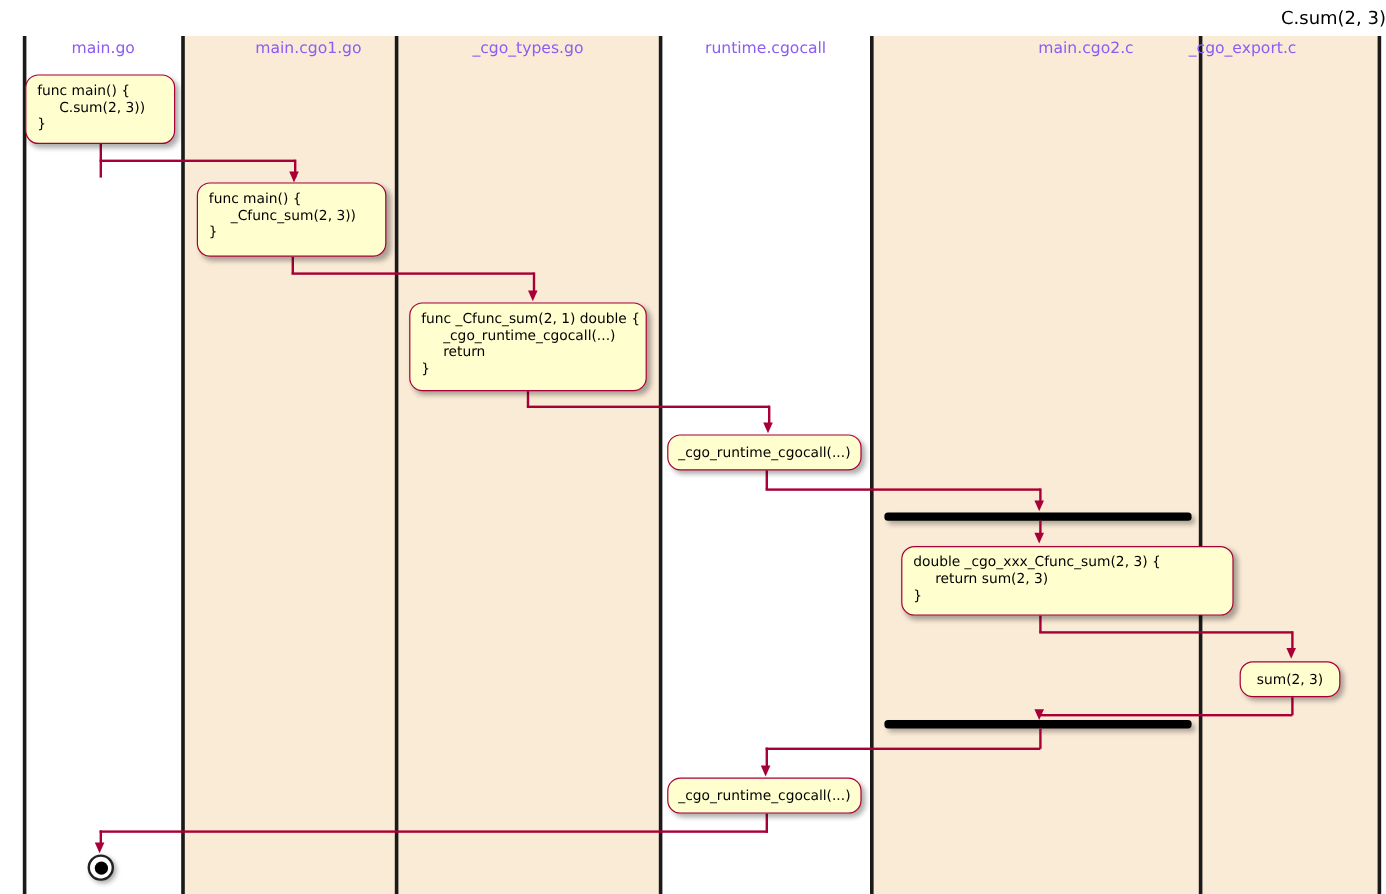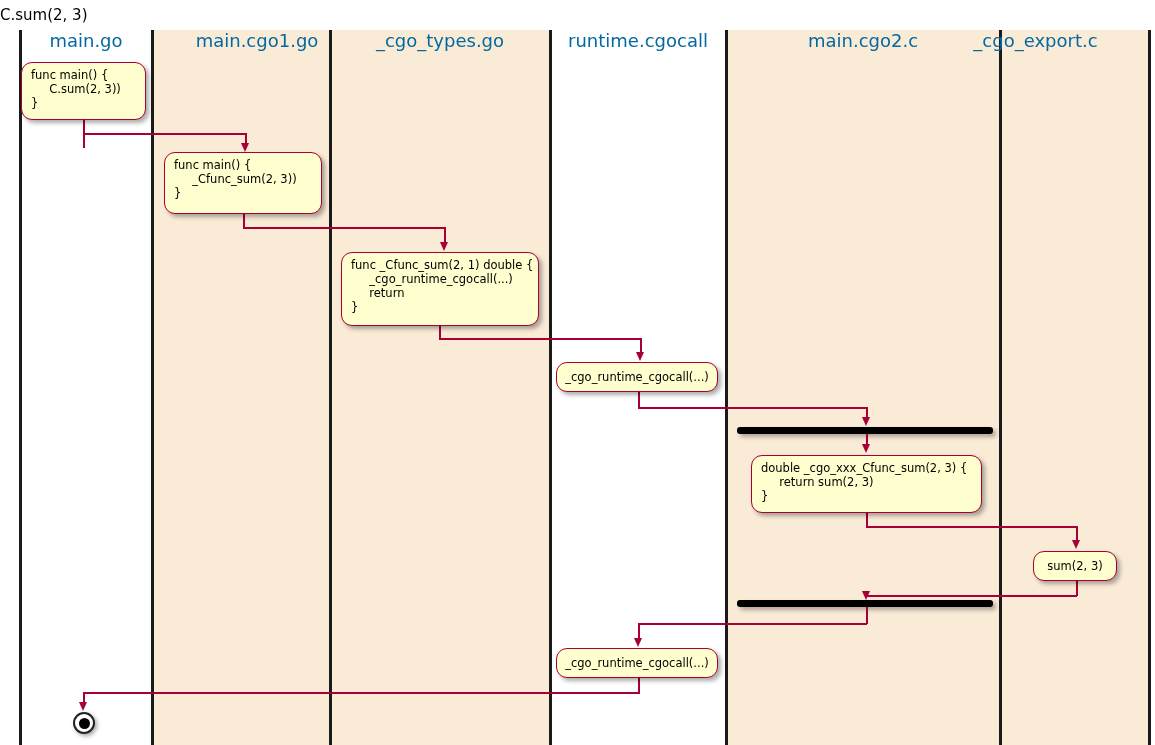--- a/index.html
+++ b/index.html
@@ -16,21 +16,21 @@
     height: 745px;
     background: #ffffff;
     overflow: hidden;
   }
   
   .diagram-title {
     position: absolute;
     left: 0;
     top: 6px;
     width: 1155px;
-    text-align: left;
+    text-align: right;
     font-size: 15px;
     color: #000000;
     white-space: pre;
   }
   
   .lane {
     position: absolute;
     top: 30px;
     height: 715px;
   }
@@ -41,22 +41,22 @@
     position: absolute;
     top: 30px;
     height: 715px;
     width: 3px;
     background: #1a1a1a;
   }
   .lane-title {
     position: absolute;
     top: 31px;
     text-align: center;
-    font-size: 18px;
-    color: #0369a1;
+    font-size: 13px;
+    color: #8b5cf6;
     white-space: pre;
     line-height: 20px;
   }
 
   
   .act {
     position: absolute;
     background: #FEFECE;
     border: 1.5px solid #A80036;
     border-radius: 11px;
@@ -142,21 +142,21 @@
   <div class="lane-divider" style="left:329px;"></div>
   <div class="lane-divider" style="left:549px;"></div>
   <div class="lane-divider" style="left:725px;"></div>
   <div class="lane-divider" style="left:999px;"></div>
   <div class="lane-divider" style="left:1148px;"></div>
 
   <div class="lane-title" style="left:20px;   width:132px;">main.go</div>
   <div class="lane-title" style="left:168px;  width:178px;">main.cgo1.go</div>
   <div class="lane-title" style="left:550px;  width:176px;">runtime.cgocall</div>
   <div class="lane-title" style="left:330px;  width:220px;">_cgo_types.go</div>
-  <div class="lane-title" style="left:726px;  width:274px;">main.cgo2.c</div>
+  <div class="lane-title" style="left:768px;  width:274px;">main.cgo2.c</div>
   <div class="lane-title" style="left:961px; width:149px;">_cgo_export.c</div>
 
   <div class="seg seg-v" style="left:83px;  top:120px; height:28px;"></div>
   <div class="seg seg-h" style="left:83px;  top:133px; width:163px;"></div>
   <div class="seg seg-v" style="left:245px; top:133px; height:15px;"></div>
   <div class="arrow-down" style="left:241px; top:143px;"></div>
 
   <div class="seg seg-v" style="left:243px; top:214px; height:14px;"></div>
   <div class="seg seg-h" style="left:243px; top:227px; width:202px;"></div>
   <div class="seg seg-v" style="left:444px; top:227px; height:16px;"></div>
@@ -206,21 +206,21 @@
      _Cfunc_sum(2, 3))
 }</div>
 
   <div class="act" style="left:341px;  top:252px; width:198px; height:74px;">func _Cfunc_sum(2, 1) double {
      _cgo_runtime_cgocall(...)
      return
 }</div>
 
   <div class="act center" style="left:556px;  top:362px; width:162px; height:30px;">_cgo_runtime_cgocall(...)</div>
 
-  <div class="act" style="left:751px;  top:455px; width:231px; height:58px;">double _cgo_xxx_Cfunc_sum(2, 3) {
+  <div class="act" style="left:751px;  top:455px; width:277px; height:58px;">double _cgo_xxx_Cfunc_sum(2, 3) {
      return sum(2, 3)
 }</div>
 
   <div class="act center" style="left:1033px; top:551px; width:84px;  height:30px;">sum(2, 3)</div>
 
   <div class="act center" style="left:556px;  top:648px; width:162px; height:30px;">_cgo_runtime_cgocall(...)</div>
 
   <div class="end-node" style="left:73px; top:712px;"></div>
 
 </div>

